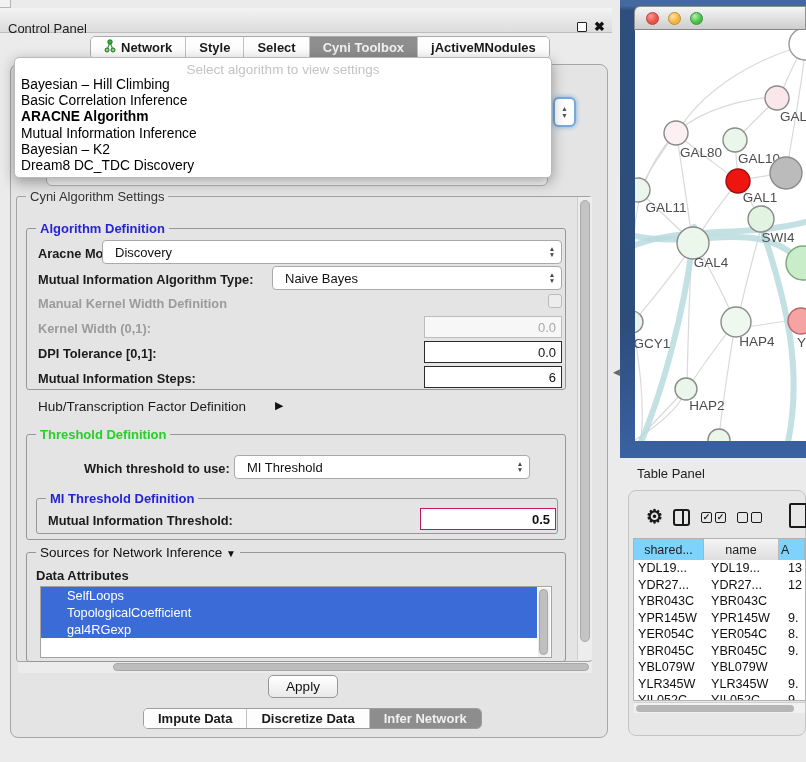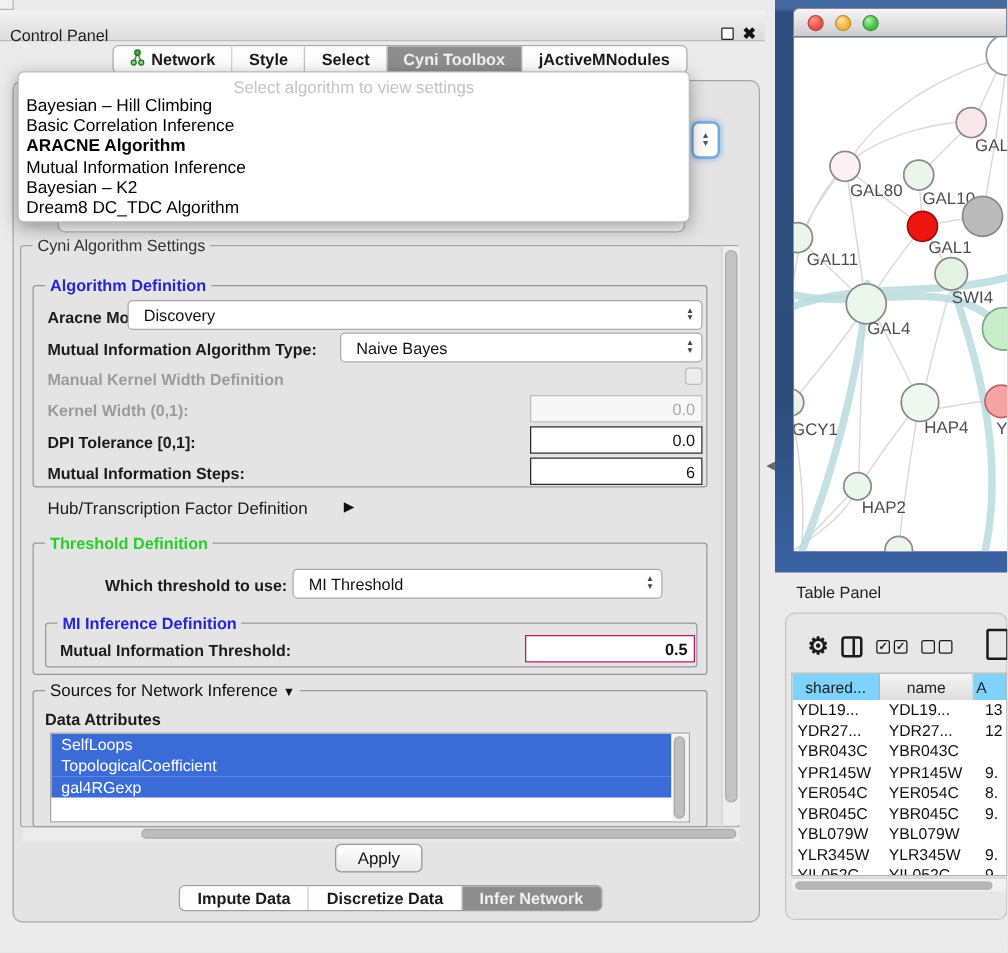--- a/index.html
+++ b/index.html
@@ -51,21 +51,21 @@
 
   .tfield { position:absolute; background:#fff; border:1.5px solid #2b2b2b; font-size:13px; color:#111; text-align:right; padding:0 5px; display:flex; align-items:center; justify-content:flex-end; }
   .tfield.dis { border:1px solid #bdbdbd; background:#f7f7f7; color:#a8a8a8; }
   .tfield.mid { border:1px solid #be185d;font-weight:bold; }
 
   .chk { position:absolute; width:14px; height:14px; border:1px solid #bcbcbc; border-radius:3px; background:#ededed; }
 
   .tri { font-size:11px; color:#111; }
 
   .listbox { position:absolute; left:40px; top:586px; width:512px; height:72px; background:#fff; border:1px solid #a3a3a3; overflow:hidden; }
-  .litem { height:17px; line-height:17px; padding-left:8px; font-size:12.8px; color:#fff; background:#3a6bd6; width:calc(100% - 14px); white-space:nowrap; }
+  .litem { height:17px; line-height:17px; padding-left:26px; font-size:12.8px; color:#fff; background:#3a6bd6; width:calc(100% - 14px); white-space:nowrap; }
   .list-sb { position:absolute; right:1px; top:1px; width:12px; height:70px; background:#f0f0f0; }
   .list-sb b { position:absolute; left:1px; top:1px; width:9px; height:66px; background:#bfbfbf; border:1px solid #a7a7a7; border-radius:5px; }
 
   .vscroll { left:577px; top:197px; width:15px; height:463px; background:#ededed; border-left:1px solid #cfcfcf; }
   .vscroll b { position:absolute; left:2px; top:3px; width:10px; height:442px; background:#c4c4c4; border:1px solid #ababab; border-radius:6px; }
   .hscroll { left:18px; top:662px; width:574px; height:11px; background:#ececec; }
   .hscroll b { position:absolute; left:95px; top:1px; width:476px; height:8px; background:#bdbdbd; border:1px solid #a8a8a8; border-radius:4px; }
 
   .apply-btn { left:268px; top:675px; width:70px; height:23px; background:linear-gradient(#ffffff,#e9e9e9); border:1px solid #969696; border-radius:5px; font-size:13.5px; color:#111; display:flex; align-items:center; justify-content:center; }
 
@@ -155,21 +155,21 @@
     </div>
 
   <div class="abs popup">
     <div class="popup-ph">Select algorithm to view settings</div>
     <div id="popup-list">
         <div class="popup-item">Bayesian – Hill Climbing</div>
         <div class="popup-item">Basic Correlation Inference</div>
         <div class="popup-item bold">ARACNE Algorithm</div>
         <div class="popup-item">Mutual Information Inference</div>
         <div class="popup-item">Bayesian – K2</div>
-        <div class="popup-item">Dream8 DC_TDC Algorithm</div>
+        <div class="popup-item">Dream8 DC_TDC Discovery</div>
       </div>
   </div>
 
   <div class="abs grp" style="left:16px; top:196px; width:576px; height:466px;"></div>
   <div class="grp-label lbl-plain" style="left:26px; top:189px;">Cyni Algorithm Settings</div>
 
   <div class="abs grp" style="left:26px; top:228px; width:540px; height:162px; border-color:#979797;"></div>
   <div class="grp-label lbl-blue" style="left:36px; top:221px;">Algorithm Definition</div>
 
   <div class="fldlbl" style="left:38px; top:246px;">Aracne Mode:</div>
@@ -211,21 +211,21 @@
   <div class="fldlbl" style="left:84px; top:461px;">Which threshold to use:</div>
   <div class="combo" style="left:234px; top:455px; width:296px; height:24px;">
     <div class="ctext">MI Threshold</div>
     <div class="cstep">
         <i>▲</i>
         <i>▼</i>
       </div>
   </div>
 
   <div class="abs grp" style="left:36px; top:498px; width:522px; height:36px; border-color:#979797;"></div>
-  <div class="grp-label lbl-blue" style="left:46px; top:491px;">MI Inference Definition</div>
+  <div class="grp-label lbl-blue" style="left:46px; top:491px;">MI Threshold Definition</div>
   <div class="fldlbl" style="left:48px; top:513px;">Mutual Information Threshold:</div>
   <div class="tfield mid" style="left:420px; top:508px; width:136px; height:22px;">0.5</div>
 
   <div class="abs grp" style="left:26px; top:552px; width:540px; height:110px; border-color:#979797;"></div>
   <div class="grp-label lbl-dark" style="left:36px; top:545px; font-weight:normal; font-size:13.5px; color:#111;"><span>Sources for Network Inference</span> <span class="tri" style="font-size:10px;">▼</span></div>
   <div class="fldlbl" style="left:36px; top:568px; font-size:13px;">Data Attributes</div>
   <div class="listbox">
     <div id="attr-list">
         <div class="litem">SelfLoops</div>
         <div class="litem">TopologicalCoefficient</div>

